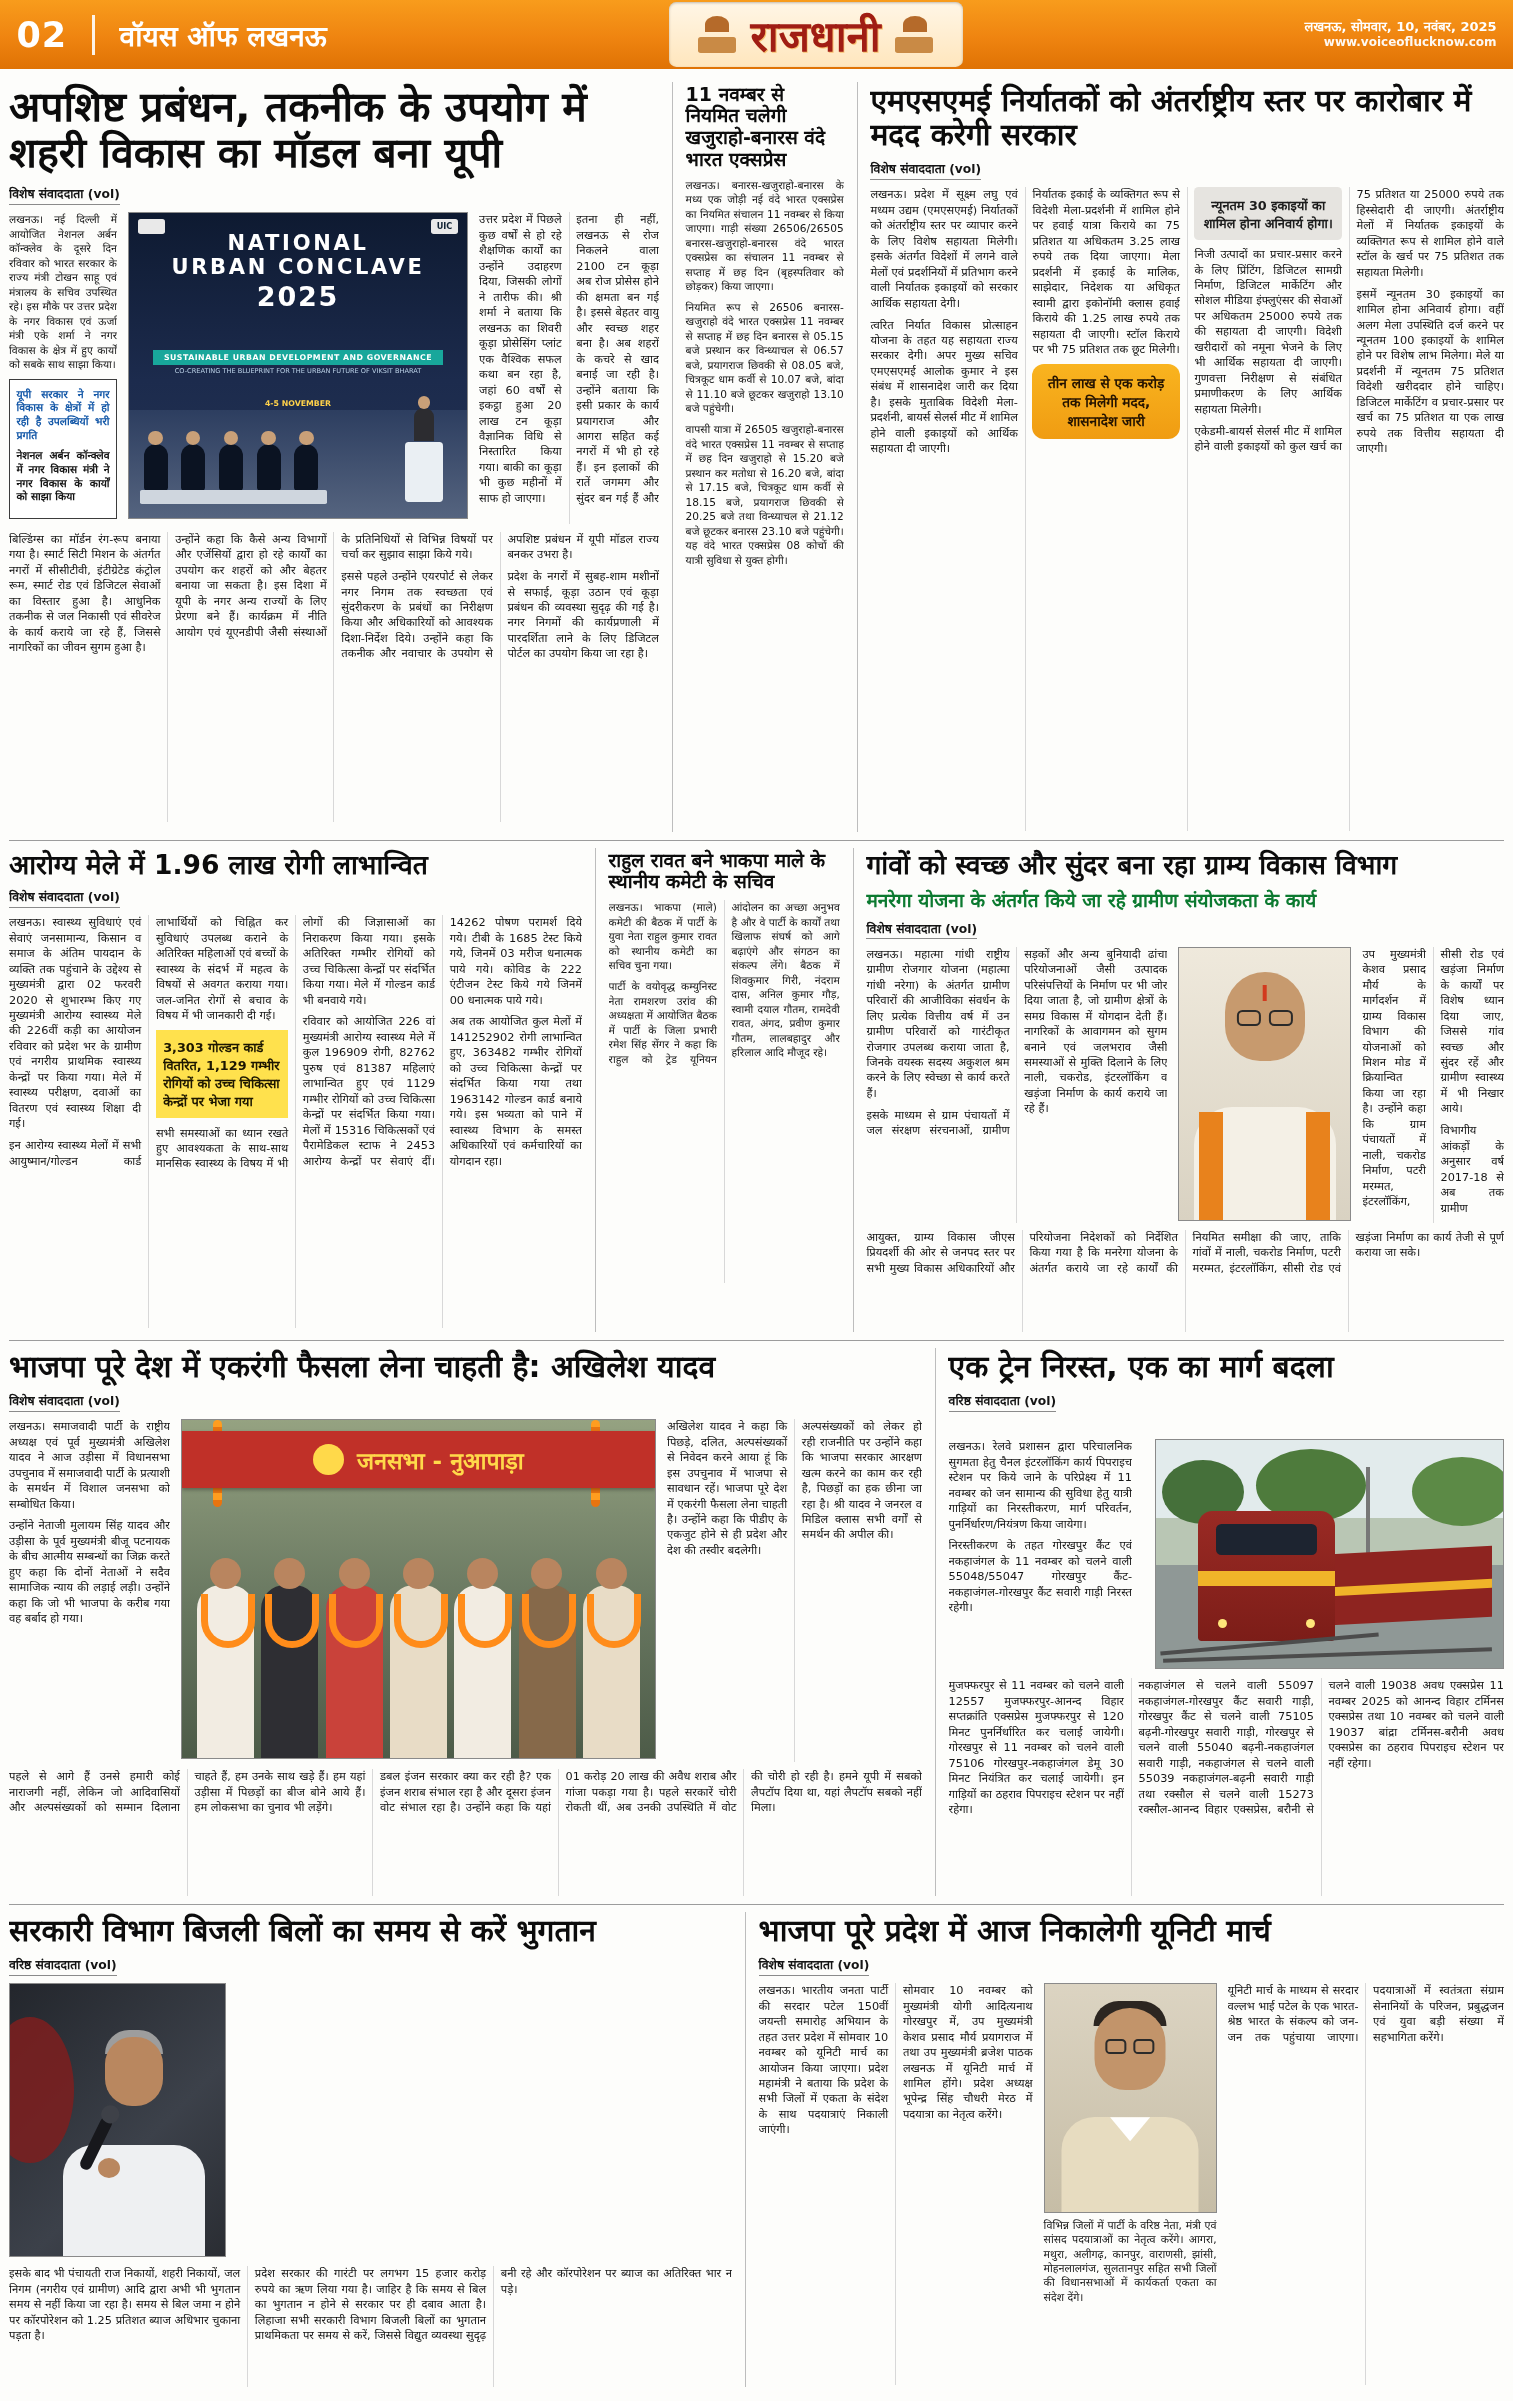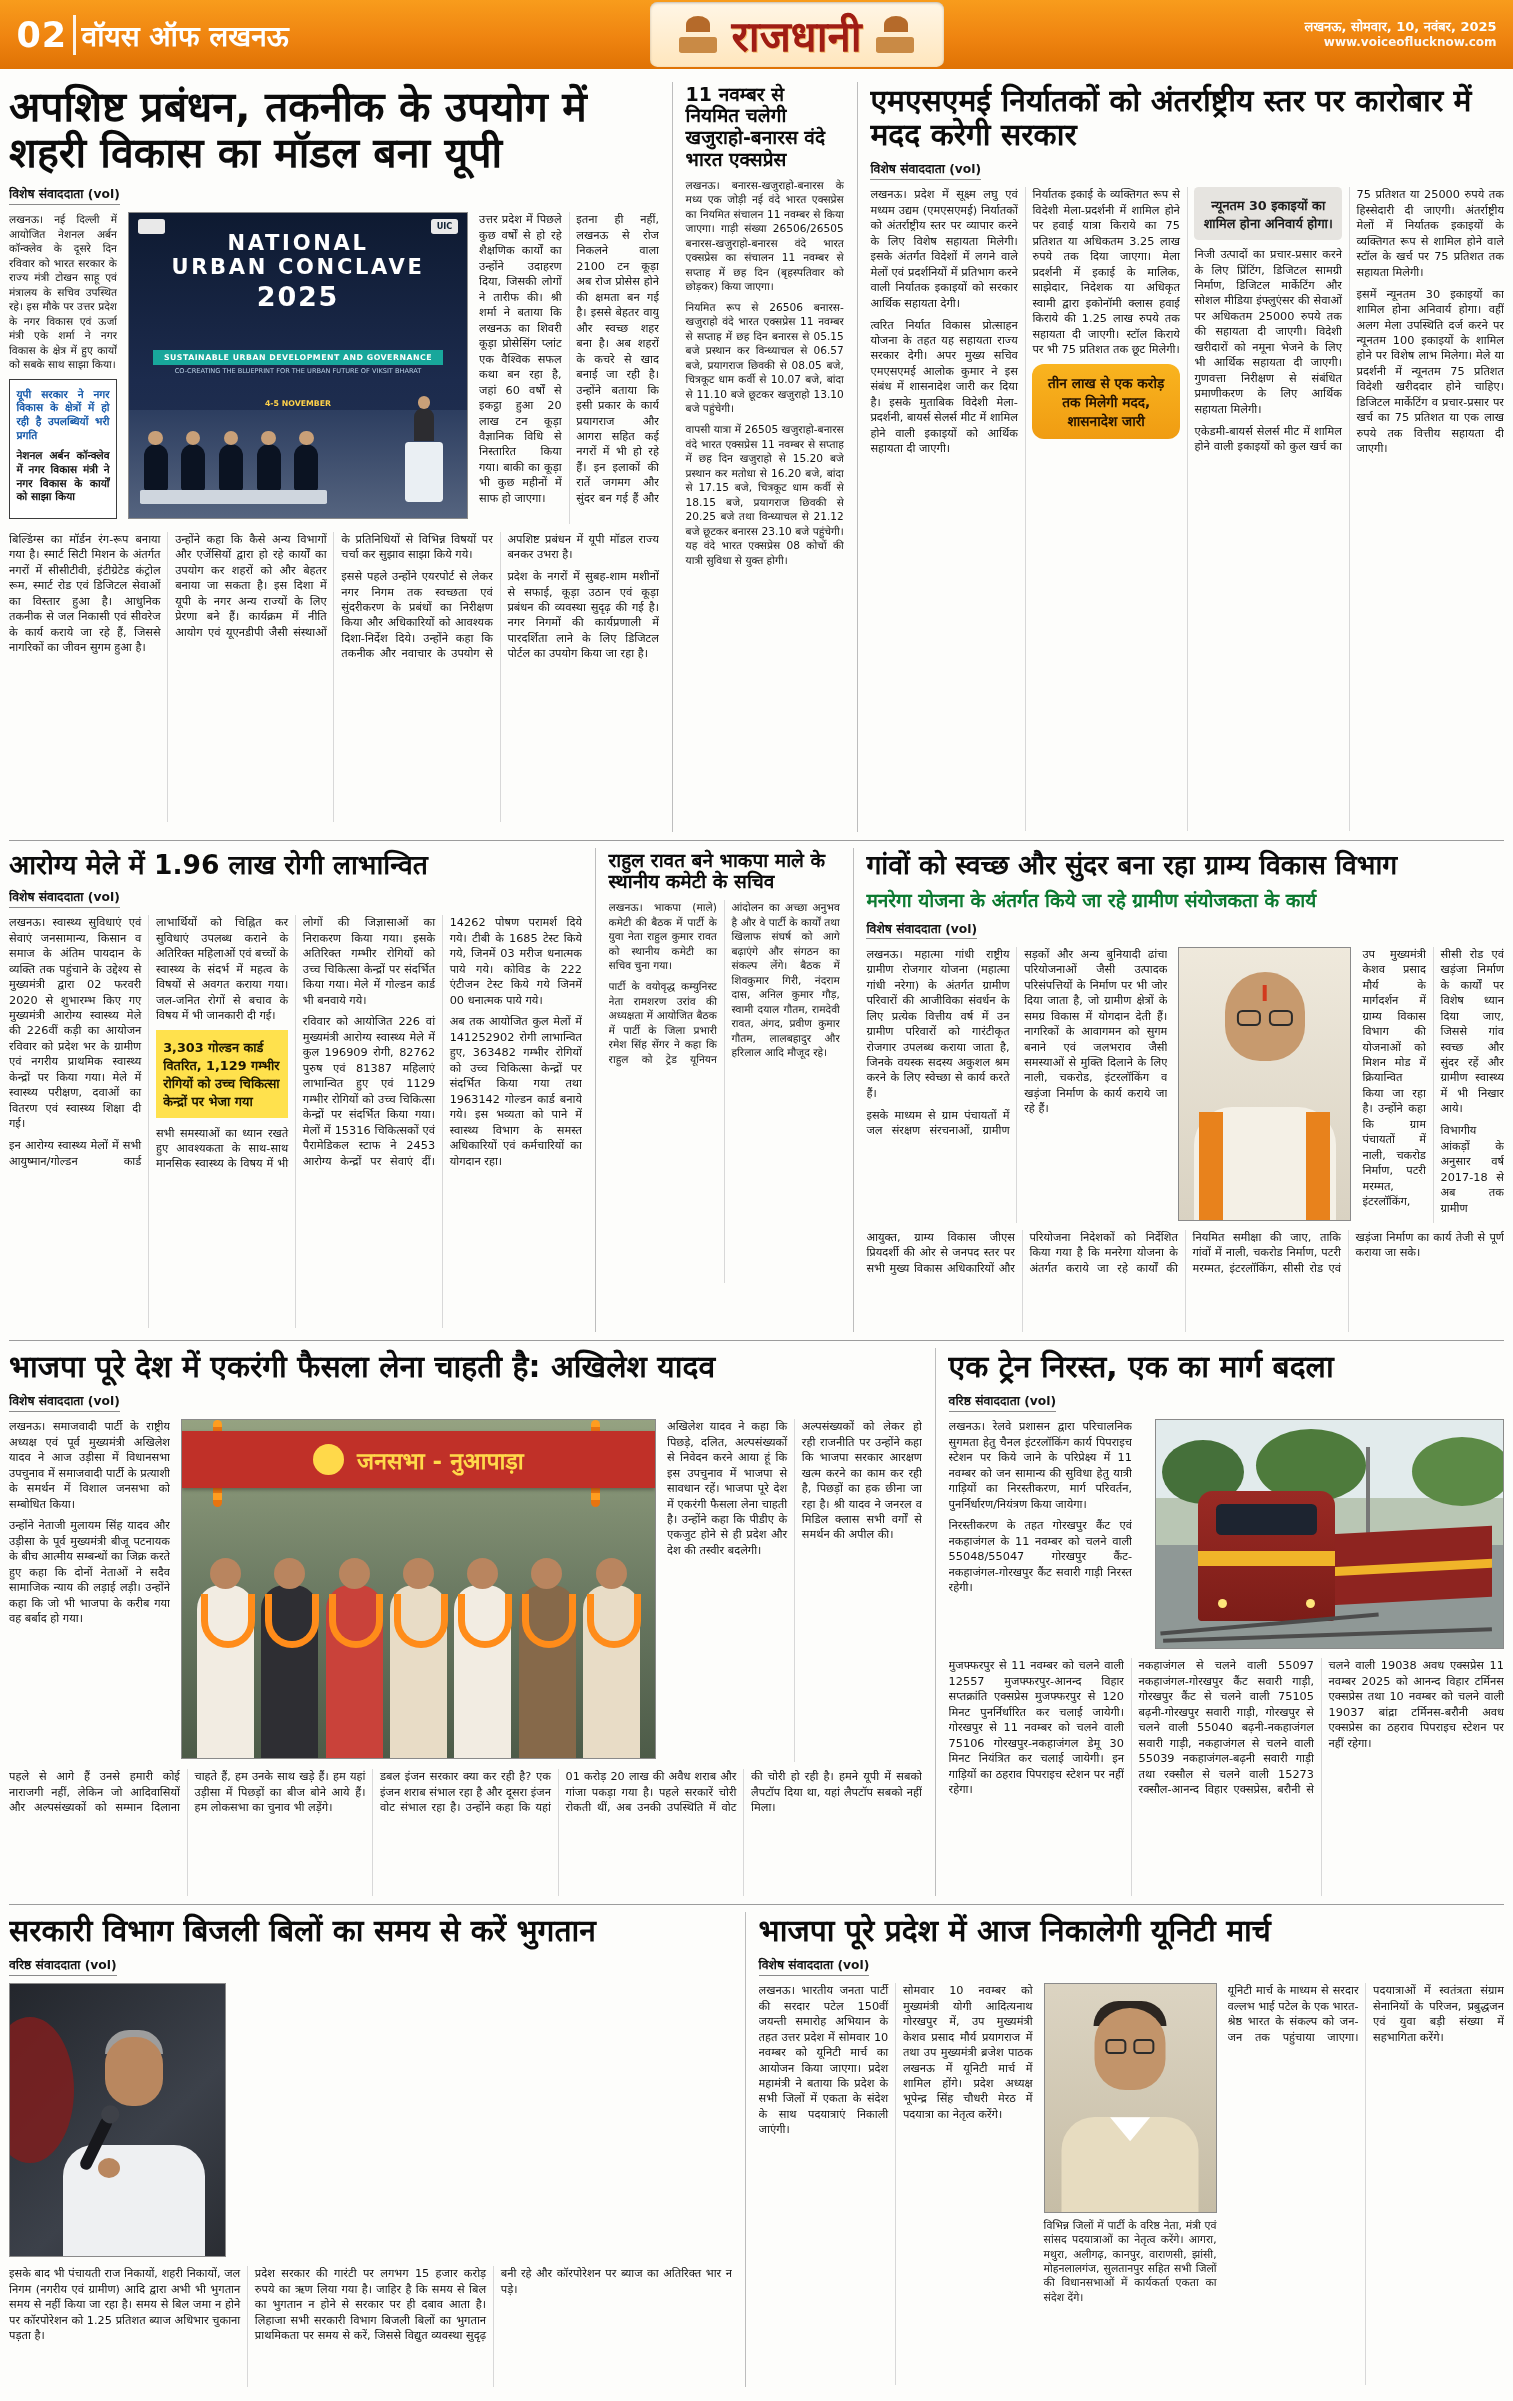--- a/index.html
+++ b/index.html
@@ -2,21 +2,21 @@
 <html style="font-size:14.6px"><head>
 <meta charset="utf-8">
 <style>
   * { box-sizing: border-box; margin: 0; padding: 0; }
   html,body { background:#e9e6e0; }
   body { font-family:"DejaVu Sans","Liberation Sans",sans-serif; color:#151515; }
   .page { width:1513px; height:2401px; background:#fdfdfb; margin:0 auto; position:relative; overflow:hidden; box-shadow:0 0 5.5px rgba(0,0,0,.35); }
 
   
   .topbar { height:69px; background:linear-gradient(180deg,#f89c1c 0%,#ef8410 55%,#df7204 100%); display:flex; align-items:center; justify-content:space-between; padding:0 16.4px; color:#fff; }
-  .tb-left { display:flex; align-items:center; gap:6px; }
+  .tb-left { display:flex; align-items:center; gap:25px; }
   .tb-pagenum { font-size:35px; font-weight:800; letter-spacing:0.9px; }
   .tb-sep { width:2.7px; height:40px; background:#fff; opacity:.9; }
   .tb-paper { font-size:28px; font-weight:800; }
   .brand-wrap { display:flex; align-items:center; gap:12.8px; background:linear-gradient(180deg,#fff6e6,#ffe6bd); border-radius:7.3px; padding:3.7px 27px; box-shadow:0 0.9px 2.7px rgba(0,0,0,.25) inset; }
   .brand { font-family:"DejaVu Serif","Liberation Serif",serif; font-size:42px; font-weight:800; color:#a01d14; text-shadow:0.9px 0.9px 0 #f8c170; }
   .temple { width:42px; height:37px; position:relative; }
   .temple .dome { position:absolute; left:9px; top:0; width:24px; height:16.4px; background:#b56a2a; border-radius:50% 50% 0 0; }
   .temple .base { position:absolute; left:1.8px; bottom:0; width:38px; height:16.4px; background:#c98a45; border-radius:2.7px; }
   .tb-right { text-align:right; line-height:1.25; }
   .tb-date { font-size:13px; font-weight:800; }
@@ -148,21 +148,21 @@
   .gramya-right { flex:1; }
   .gramya-bottom { height:108px; }
 
   .art-akhilesh { width:913px; flex:none; }
   .akh-top { display:flex; gap:11px; height:343px; }
   .akh-colA { width:161px; flex:none; overflow:hidden; }
   .akh-colB { flex:1; }
   .akh-bottom { height:137px; margin-top:7.3px; }
 
   .art-train { flex:1; }
-  .train-top { display:flex; gap:23px; height:232px; }
+  .train-top { display:flex; gap:23px; height:232px;margin-top:20px; }
   .train-colA { flex:1; overflow:hidden; }
   .train-bottom { height:239px; margin-top:7.3px; }
 
   .art-bills { width:723px; flex:none; }
   .bills-main { display:flex; gap:15px; height:276px;flex-direction:column; }
   .bills-cols { flex:1; }
   .bills-bottom { height:130px; margin-top:7.3px; }
 
   .art-unity { flex:1; }
   .unity-main { display:flex; gap:11px; height:402px; }

